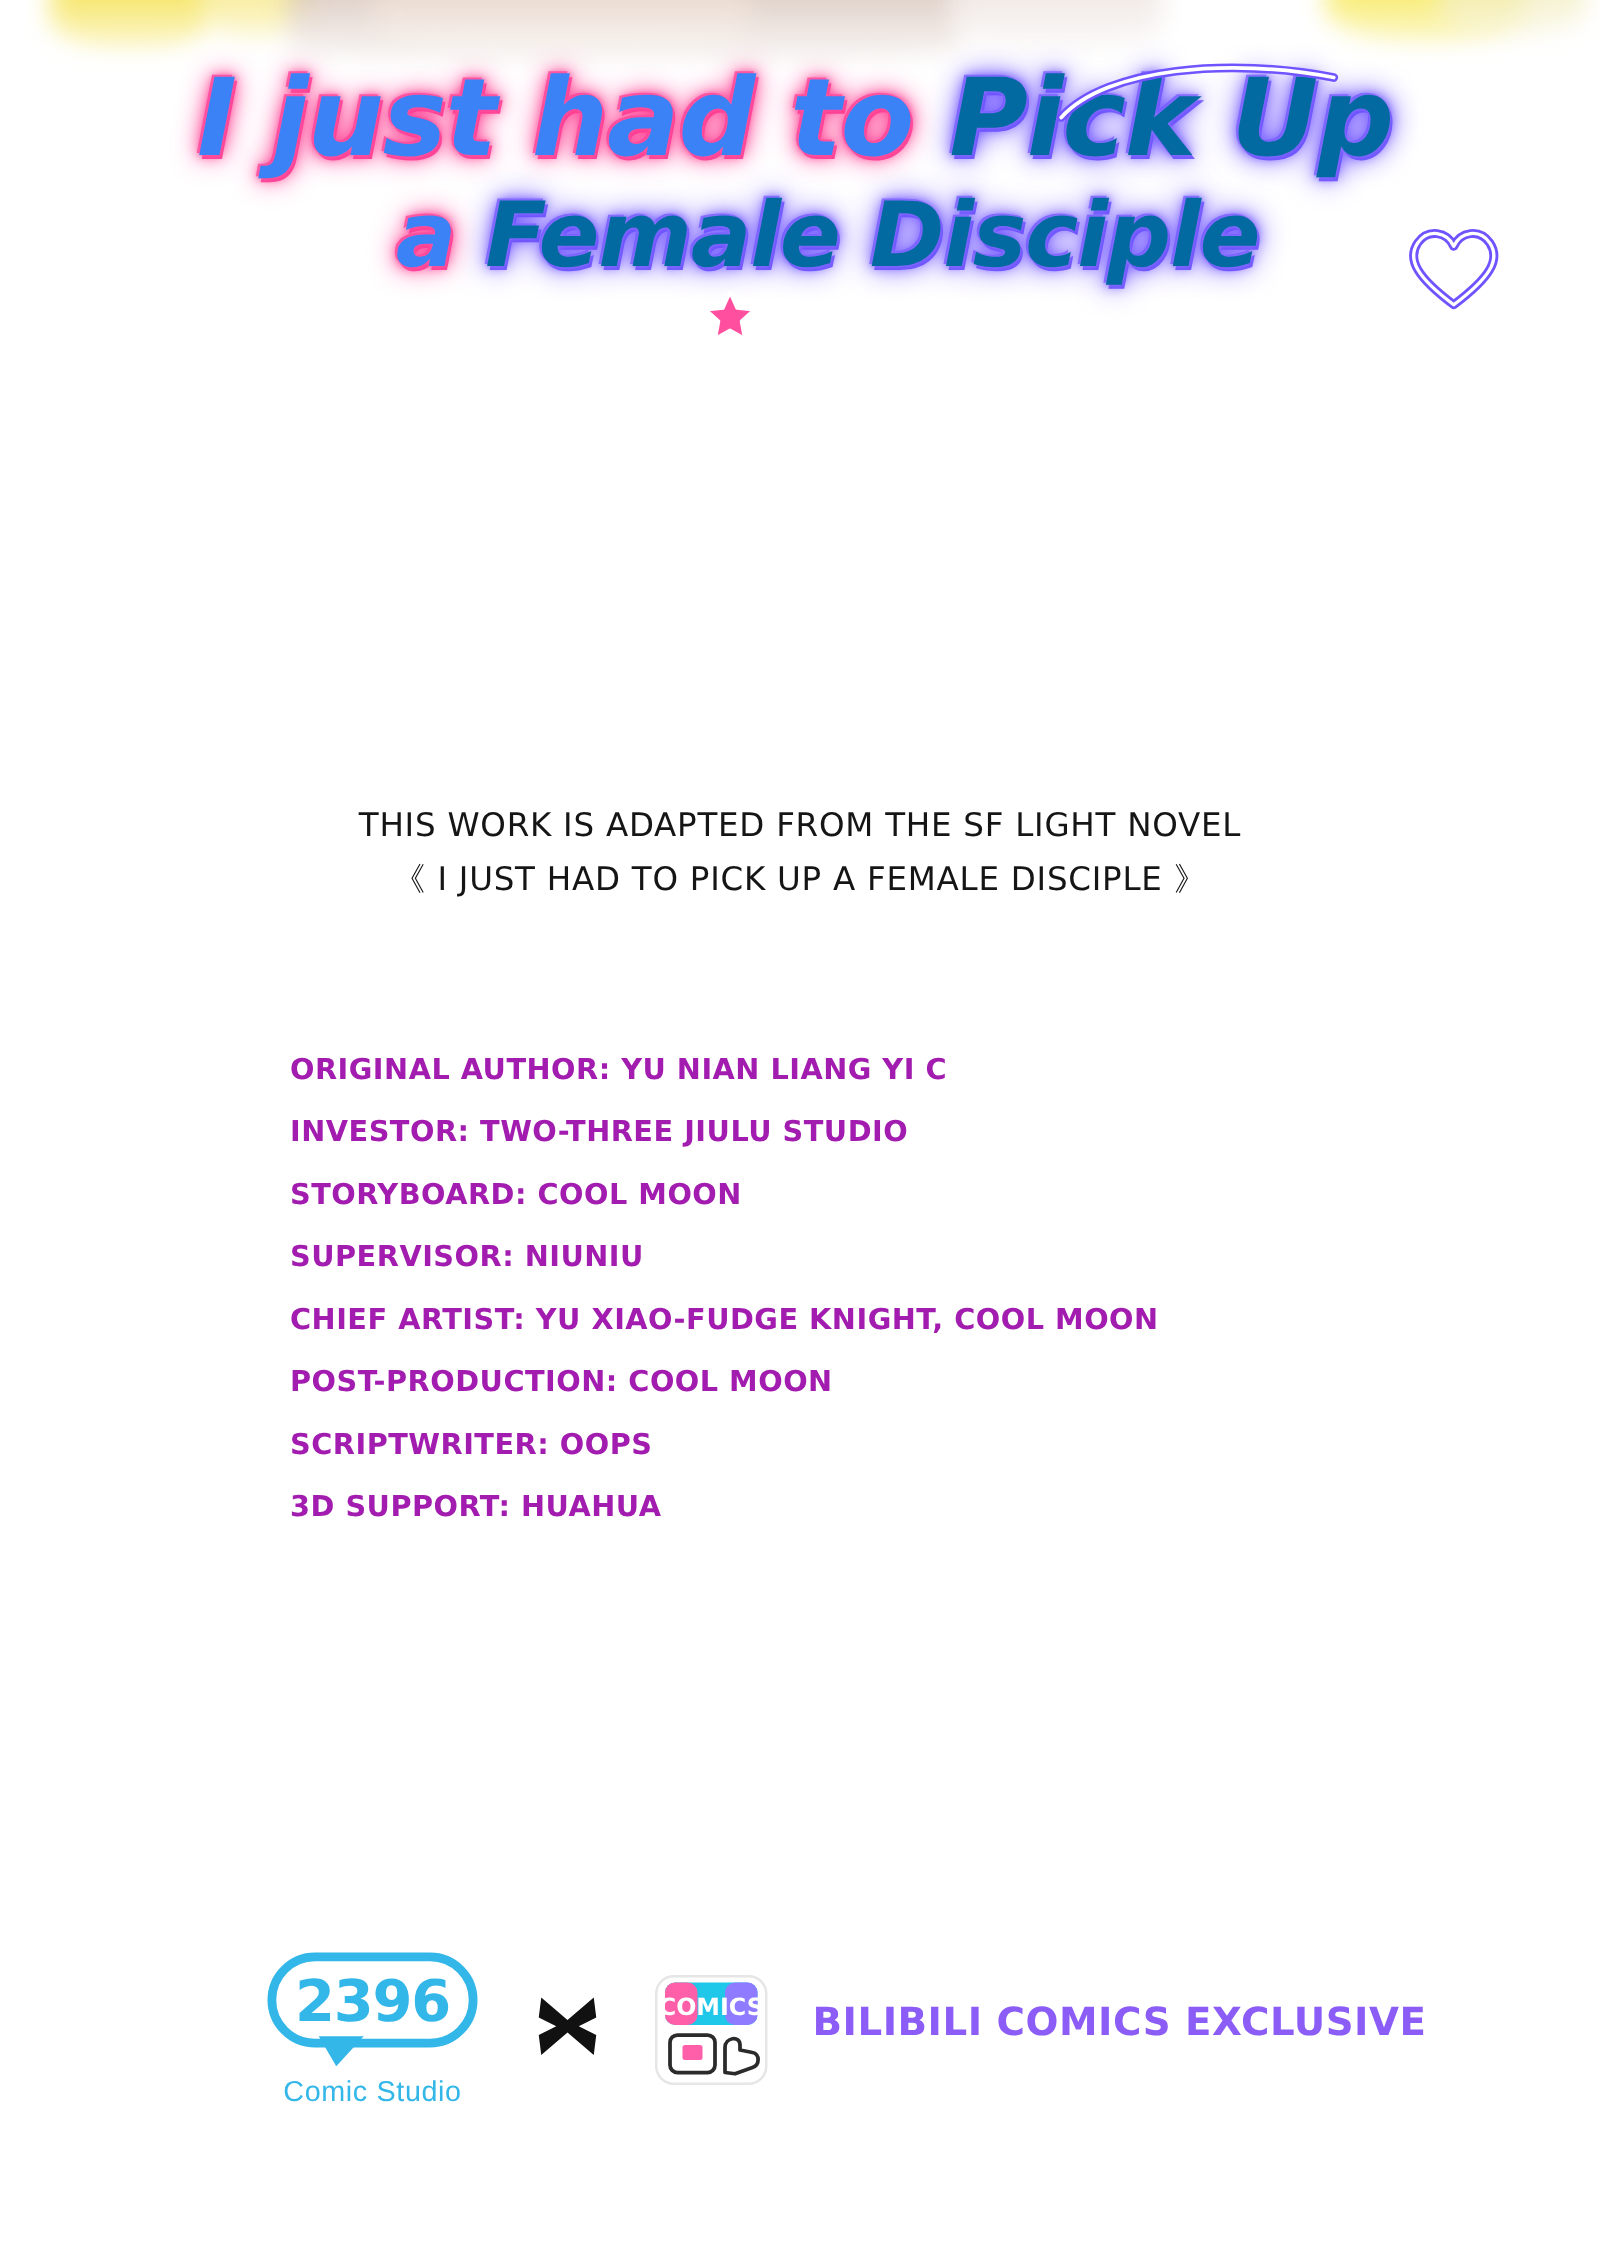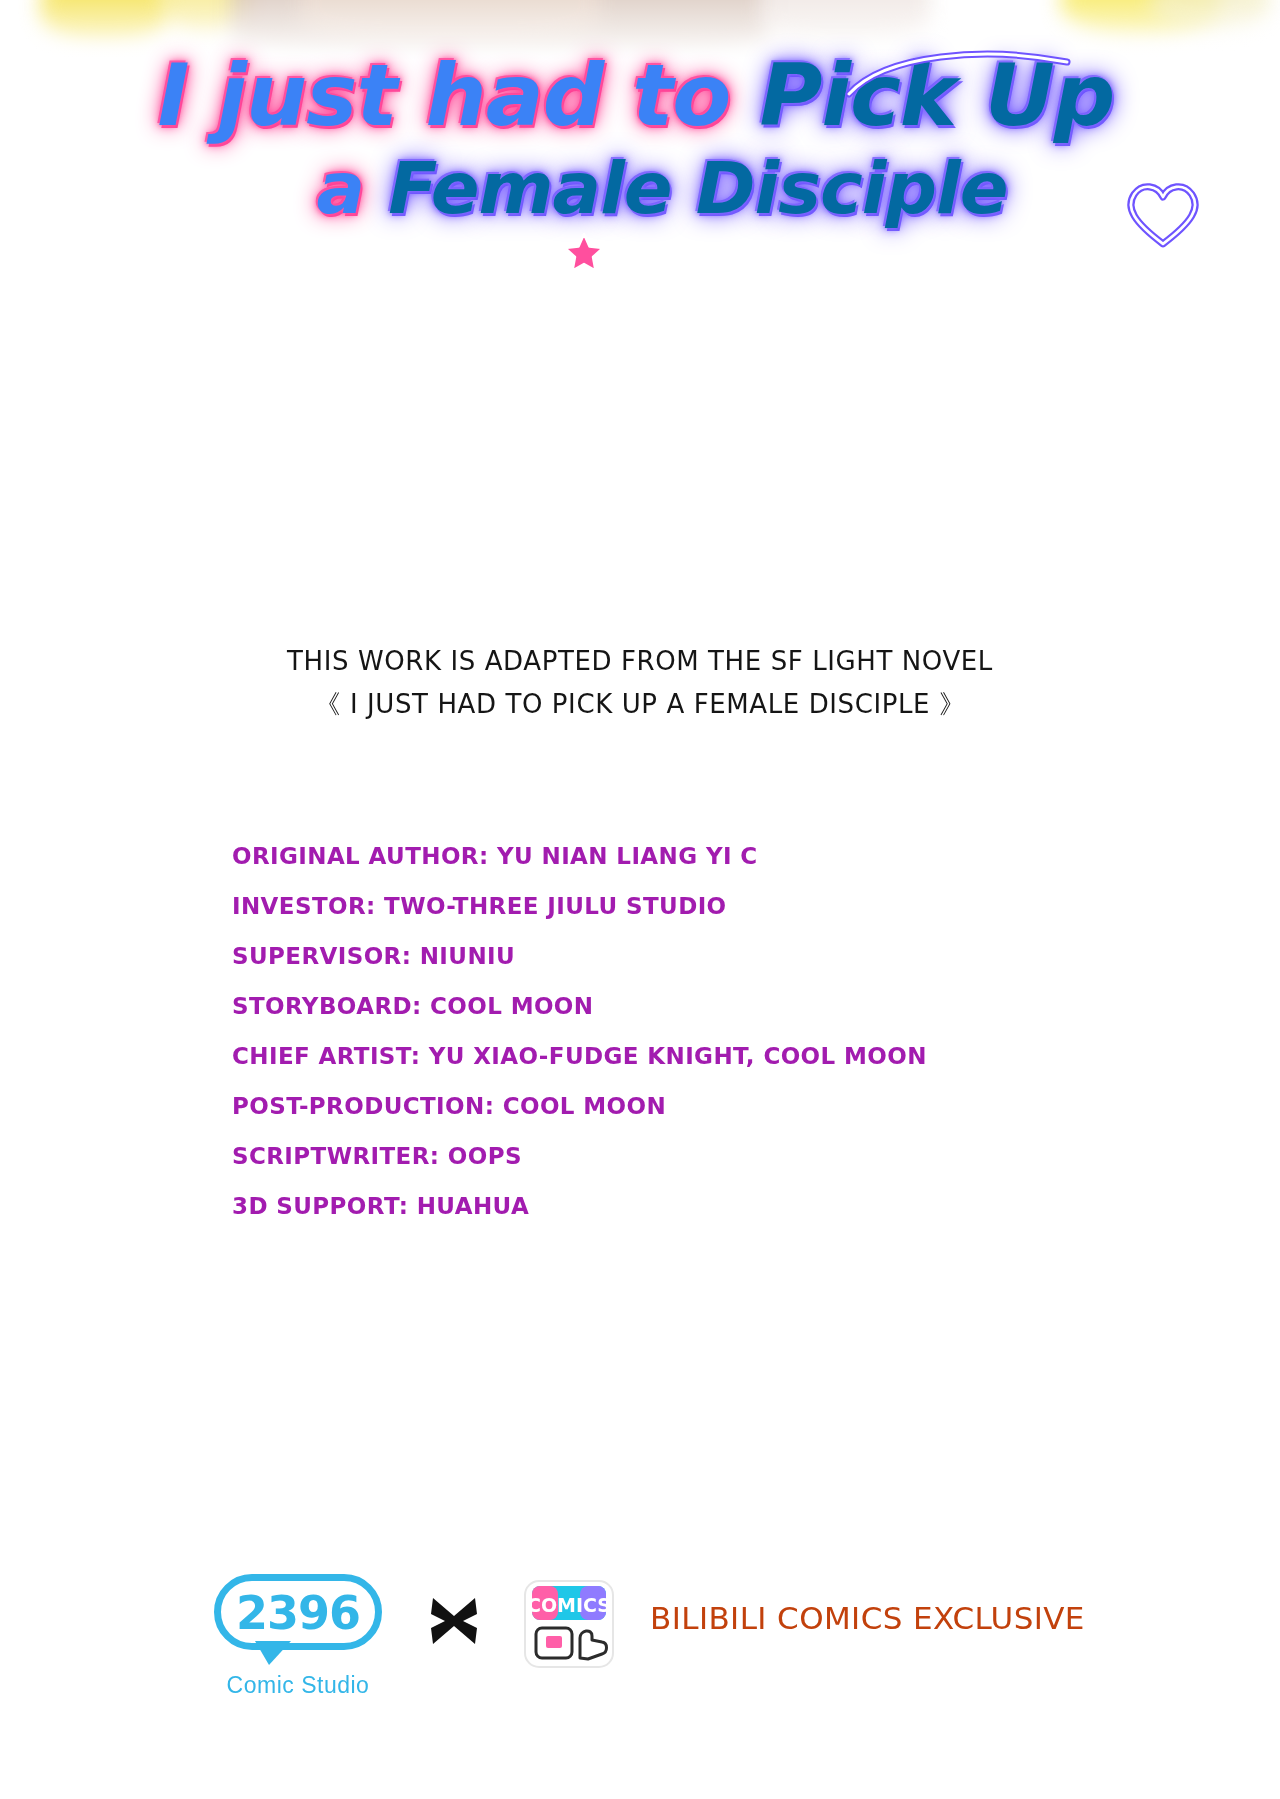--- a/index.html
+++ b/index.html
@@ -153,21 +153,20 @@
     top: 1548px;
     width: 1280px;
     height: 190px;
   }
   .studio-logo {
     position: absolute;
     left: 193px;
     top: 14px;
     width: 210px;
     text-align: center;
-    margin-top: 12px;
   }
   .studio-bubble {
     position: relative;
     width: 168px;
     height: 76px;
     margin: 0 auto;
     border: 7px solid #33b6e8;
     border-radius: 38px;
     box-sizing: border-box;
     color: #33b6e8;
@@ -206,24 +205,24 @@
     left: 522px;
     top: 30px;
     width: 94px;
     height: 92px;
   }
   .exclusive-text {
     position: absolute;
     left: 650px;
     top: 52px;
     font-family: "DejaVu Sans", sans-serif;
-    font-weight: normal;
+    font-weight: bold;
     font-size: 31px;
     letter-spacing: .4px;
-    color: #c2410c;
+    color: #8b5cf6;
     white-space: nowrap;
   }
 </style>
 </head>
 <body>
 
 <div class="art-strip">
   <div class="blob blob-a"></div>
   <div class="blob blob-b"></div>
   <div class="blob blob-c"></div>
@@ -254,22 +253,22 @@
 </div>
 
 <div class="adapt-block">
   <div>THIS WORK IS ADAPTED FROM THE SF LIGHT NOVEL</div>
   <div>《 I JUST HAD TO PICK UP A FEMALE DISCIPLE 》</div>
 </div>
 
 <div class="credits-block">
   <div class="credit-row">ORIGINAL AUTHOR: YU NIAN LIANG YI C</div>
   <div class="credit-row">INVESTOR: TWO-THREE JIULU STUDIO</div>
+  <div class="credit-row">STORYBOARD: COOL MOON</div>
   <div class="credit-row">SUPERVISOR: NIUNIU</div>
-  <div class="credit-row">STORYBOARD: COOL MOON</div>
   <div class="credit-row">CHIEF ARTIST: YU XIAO-FUDGE KNIGHT, COOL MOON</div>
   <div class="credit-row">POST-PRODUCTION: COOL MOON</div>
   <div class="credit-row">SCRIPTWRITER: OOPS</div>
   <div class="credit-row">3D SUPPORT: HUAHUA</div>
 </div>
 
 <div class="footer">
 
   <div class="studio-logo">
     <div class="studio-bubble">2396</div>

